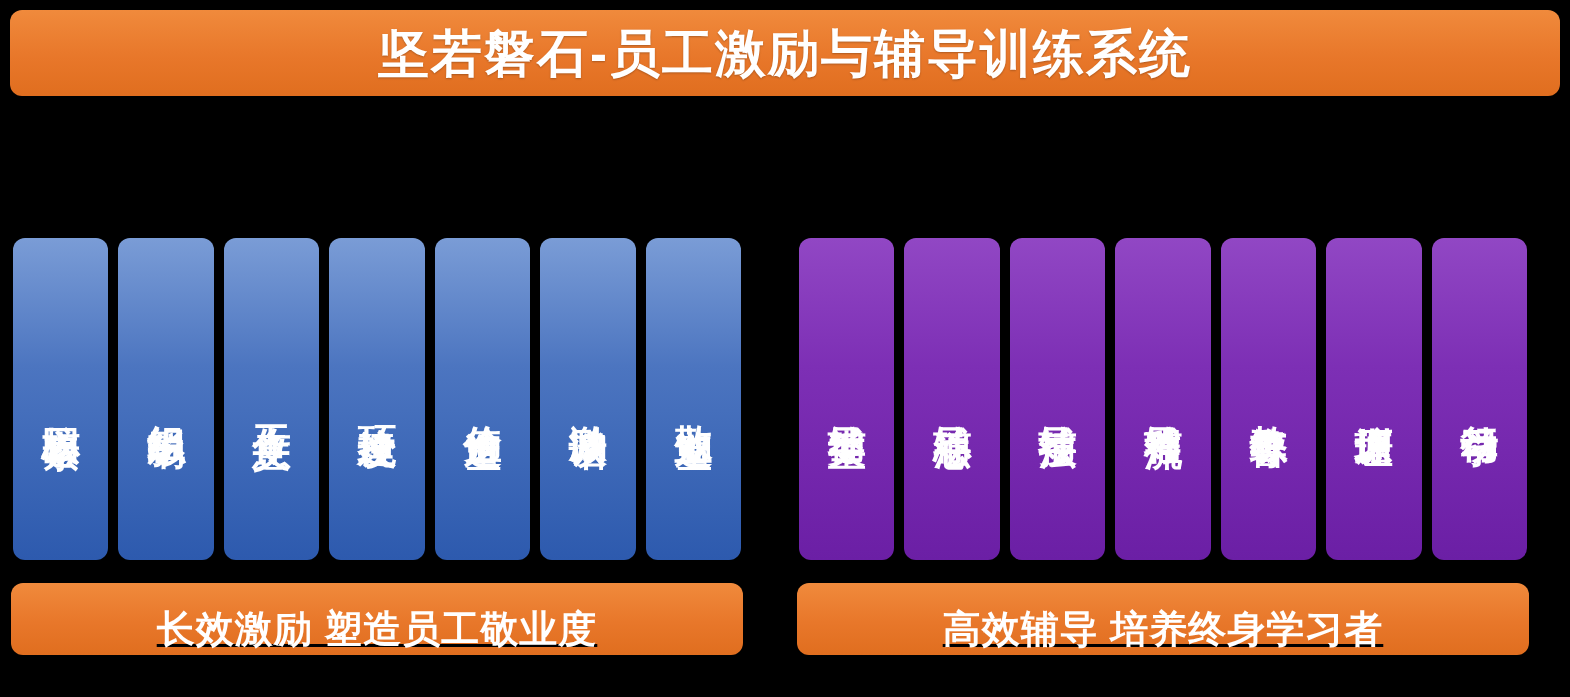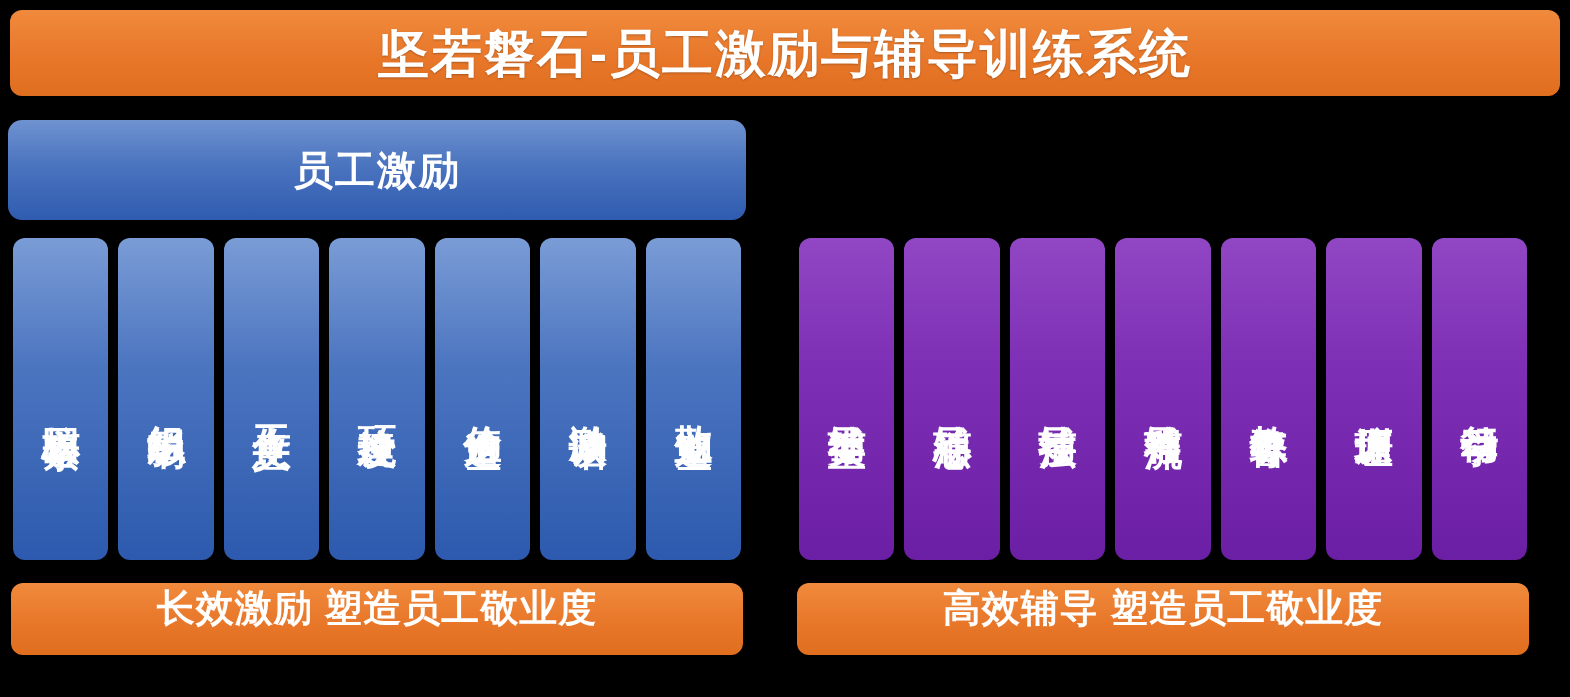--- a/index.html
+++ b/index.html
@@ -121,43 +121,41 @@
   .col-footer {
     position: absolute;
     left: 3px;
     top: 463px;
     width: 732px;
     height: 72px;
     border-radius: 12px;
     background: linear-gradient(180deg, #f08a3c 0%, #e8772a 55%, #e06e1f 100%);
     box-shadow: 0 3px 7px rgba(0,0,0,0.5);
     display: flex;
-    align-items: flex-start;
-    justify-content: center;
+    align-items: flex-end;
+    justify-content: center;
+    text-decoration: underline;
   }
   .col-footer-text {
     color: #ffffff;
     font-size: 38px;
     font-weight: bold;
     letter-spacing: 1px;
   }
 </style>
 </head>
 <body>
 
 <div class="canvas">
 
   <div class="title-bar">
     <span class="title-text">坚若磐石-员工激励与辅导训练系统</span>
   </div>
 
   <div class="column left">
-    <div class="col-header blue">
-      <span class="col-header-text">员工激励</span>
-    </div>
 
     <div class="items">
       <div class="item blue">
         <span class="item-text">核心因素</span>
       </div>
       <div class="item blue">
         <span class="item-text">组织影响</span>
       </div>
       <div class="item blue">
         <span class="item-text">工作意义</span>
@@ -201,17 +199,17 @@
       </div>
       <div class="item purple">
         <span class="item-text">培训原理</span>
       </div>
       <div class="item purple">
         <span class="item-text">行动学习</span>
       </div>
     </div>
 
     <div class="col-footer">
-      <span class="col-footer-text">高效辅导  塑造员工敬业度</span>
+      <span class="col-footer-text">高效辅导  培养终身学习者</span>
     </div>
   </div>
 
 </div>
 
 </body></html>

